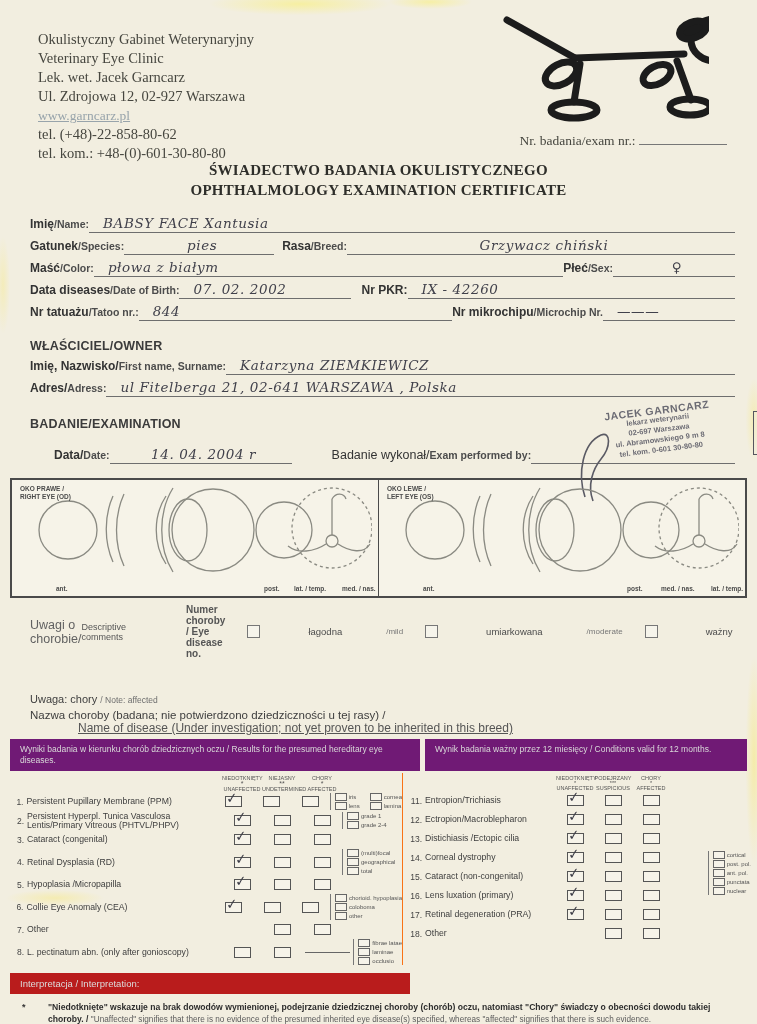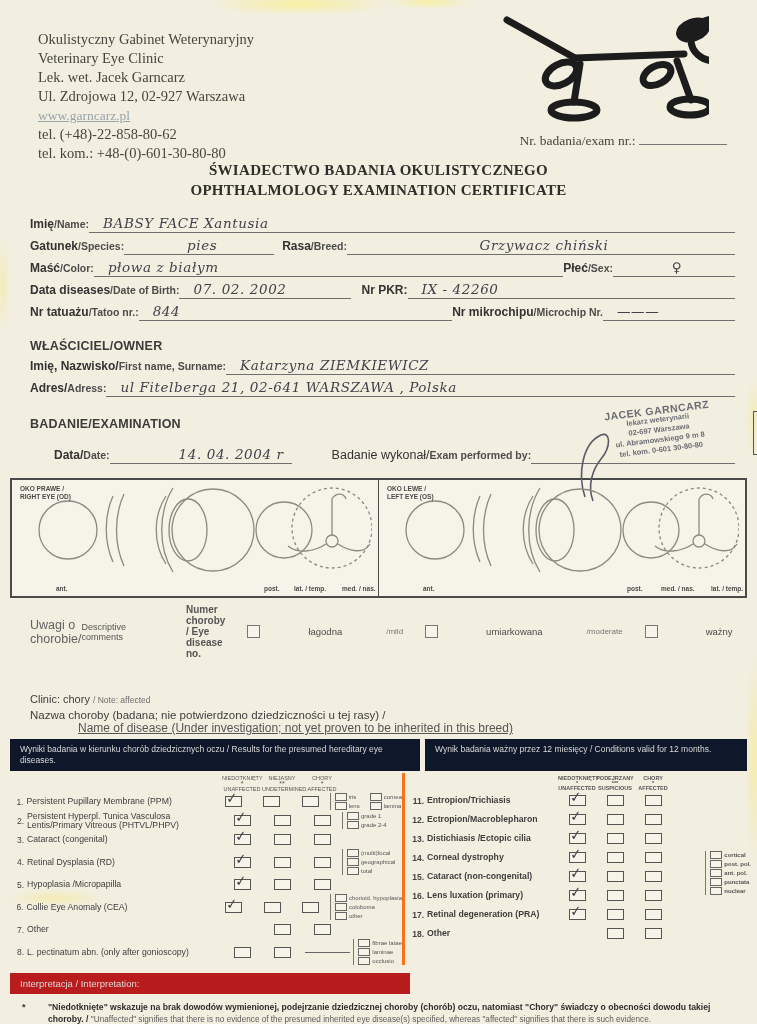--- a/index.html
+++ b/index.html
@@ -69,28 +69,28 @@
 
   
   .note-block{margin:34px 12px 0 30px;line-height:13px;}
   .note-l1{font-size:11px;color:#3e3e3e;}
   .note-l1 .en{font-size:8.5px;color:#6e6e6e;}
   .note-l2{font-size:11.5px;color:#3e3e3e;margin-top:2px;}
   .note-l3{font-size:12px;color:#555;text-decoration:underline;padding-left:48px;}
 
   
   .bars{display:flex;margin:4px 10px 0 10px;gap:5px;}
-  .bar{background:#0f172a;color:#d9d9d9;font-size:8.5px;line-height:11px;padding:5px 10px;}
+  .bar{background:#701a75;color:#d9d9d9;font-size:8.5px;line-height:11px;padding:5px 10px;}
   .bar-left{width:390px;}
   .bar-right{flex:1;}
 
   
   .tables{display:flex;margin:2px 4px 0 10px;}
   .tcol-left{width:392px;}
-  .tcol-right{flex:1;border-left:3px solid #f97316;padding-left:5px;font-weight:bold;}
+  .tcol-right{flex:1;border-left:1px solid #f97316;padding-left:5px;}
   .thead{display:flex;margin-top:3px;}
   .thcol{width:40px;text-align:center;font-size:5.5px;line-height:5px;color:#555;}
   .thcol .sym{font-size:7px;line-height:6px;}
   .sp-l{width:212px;}
   .sp-r{width:148px;}
   .thcol-r{width:38px;text-align:center;font-size:5.5px;line-height:5px;color:#555;}
   .trow{display:flex;align-items:center;min-height:19px;position:relative;}
   .tnum{width:14px;font-size:8.5px;color:#444;text-align:right;padding-right:3px;}
   .tlabel{font-size:8.7px;color:#3d3d3d;line-height:9px;}
   .tlabel-l{width:195px;}
@@ -237,21 +237,21 @@
     </div>
     <div class="stamp-num">07634</div>
 
     <svg class="signature" width="70" height="80" viewBox="0 0 70 80">
       <path d="M18 72 C10 48 16 18 34 10 C44 6 44 22 34 34 C26 44 20 60 26 76" fill="none" stroke="#5a5a64" stroke-width="1.6"></path>
     </svg>
 
     <div class="frow">
       <span class="lp">Data/</span>
         <span class="le">Date:</span>
-      <span class="fval" style="width:160px;text-align:right;"><span class="hand">14. 04. 2004 r</span></span>
+      <span class="fval" style="width:160px;text-align:center;"><span class="hand">14. 04. 2004 r</span></span>
       <span class="lp" style="margin-left:40px;font-weight:normal;font-size:12.5px;">Badanie wykonał/</span>
         <span class="le">Exam performed by:</span>
       <span class="fval grow"></span>
     </div>
   </section>
 
   <div class="diagrams">
 
     <div class="panel">
       <div class="panel-title">
@@ -328,21 +328,21 @@
     </span>
     <span class="sev">
       <span class="box"></span>
       <span class="pl">ważny</span>
         <span class="en">/severe</span>
     </span>
   </div>
 
   <div class="note-block">
     <div class="note-l1">
-      <span>Clinic: chory</span>
+      <span>Uwaga: chory</span>
       <span class="en">/ Note: affected</span>
     </div>
     <div class="note-l2">Nazwa choroby (badana; nie potwierdzono dziedziczności u tej rasy) /</div>
     <div class="note-l3">Name of disease (Under investigation; not yet proven to be inherited in this breed)</div>
   </div>
 
   <div class="bars">
     <div class="bar bar-left">Wyniki badania w kierunku chorób dziedzicznych oczu / Results for the presumed hereditary eye diseases.</div>
     <div class="bar bar-right">Wynik badania ważny przez 12 miesięcy / Conditions valid for 12 months.</div>
   </div>

